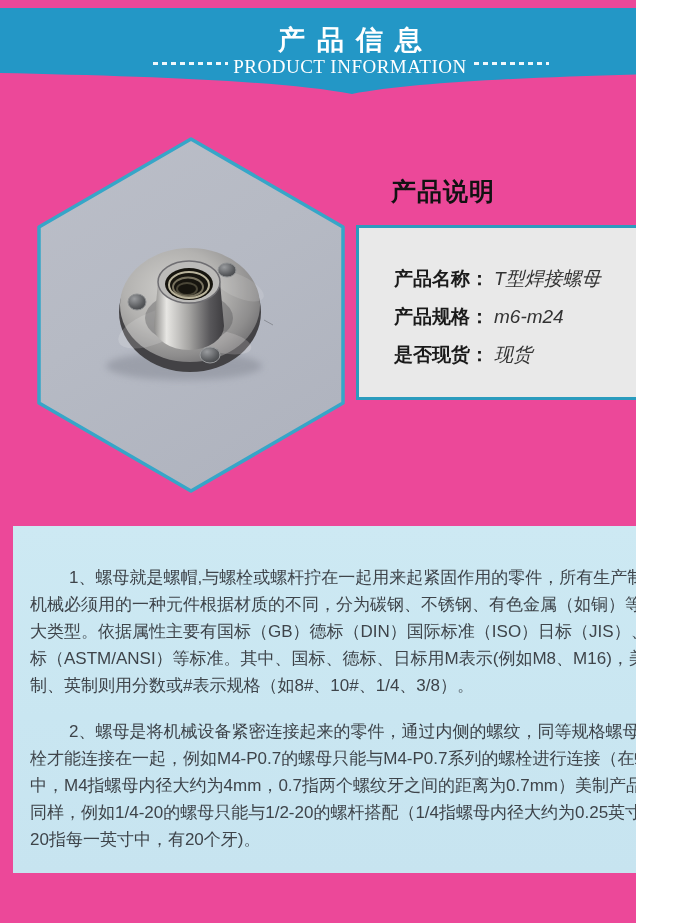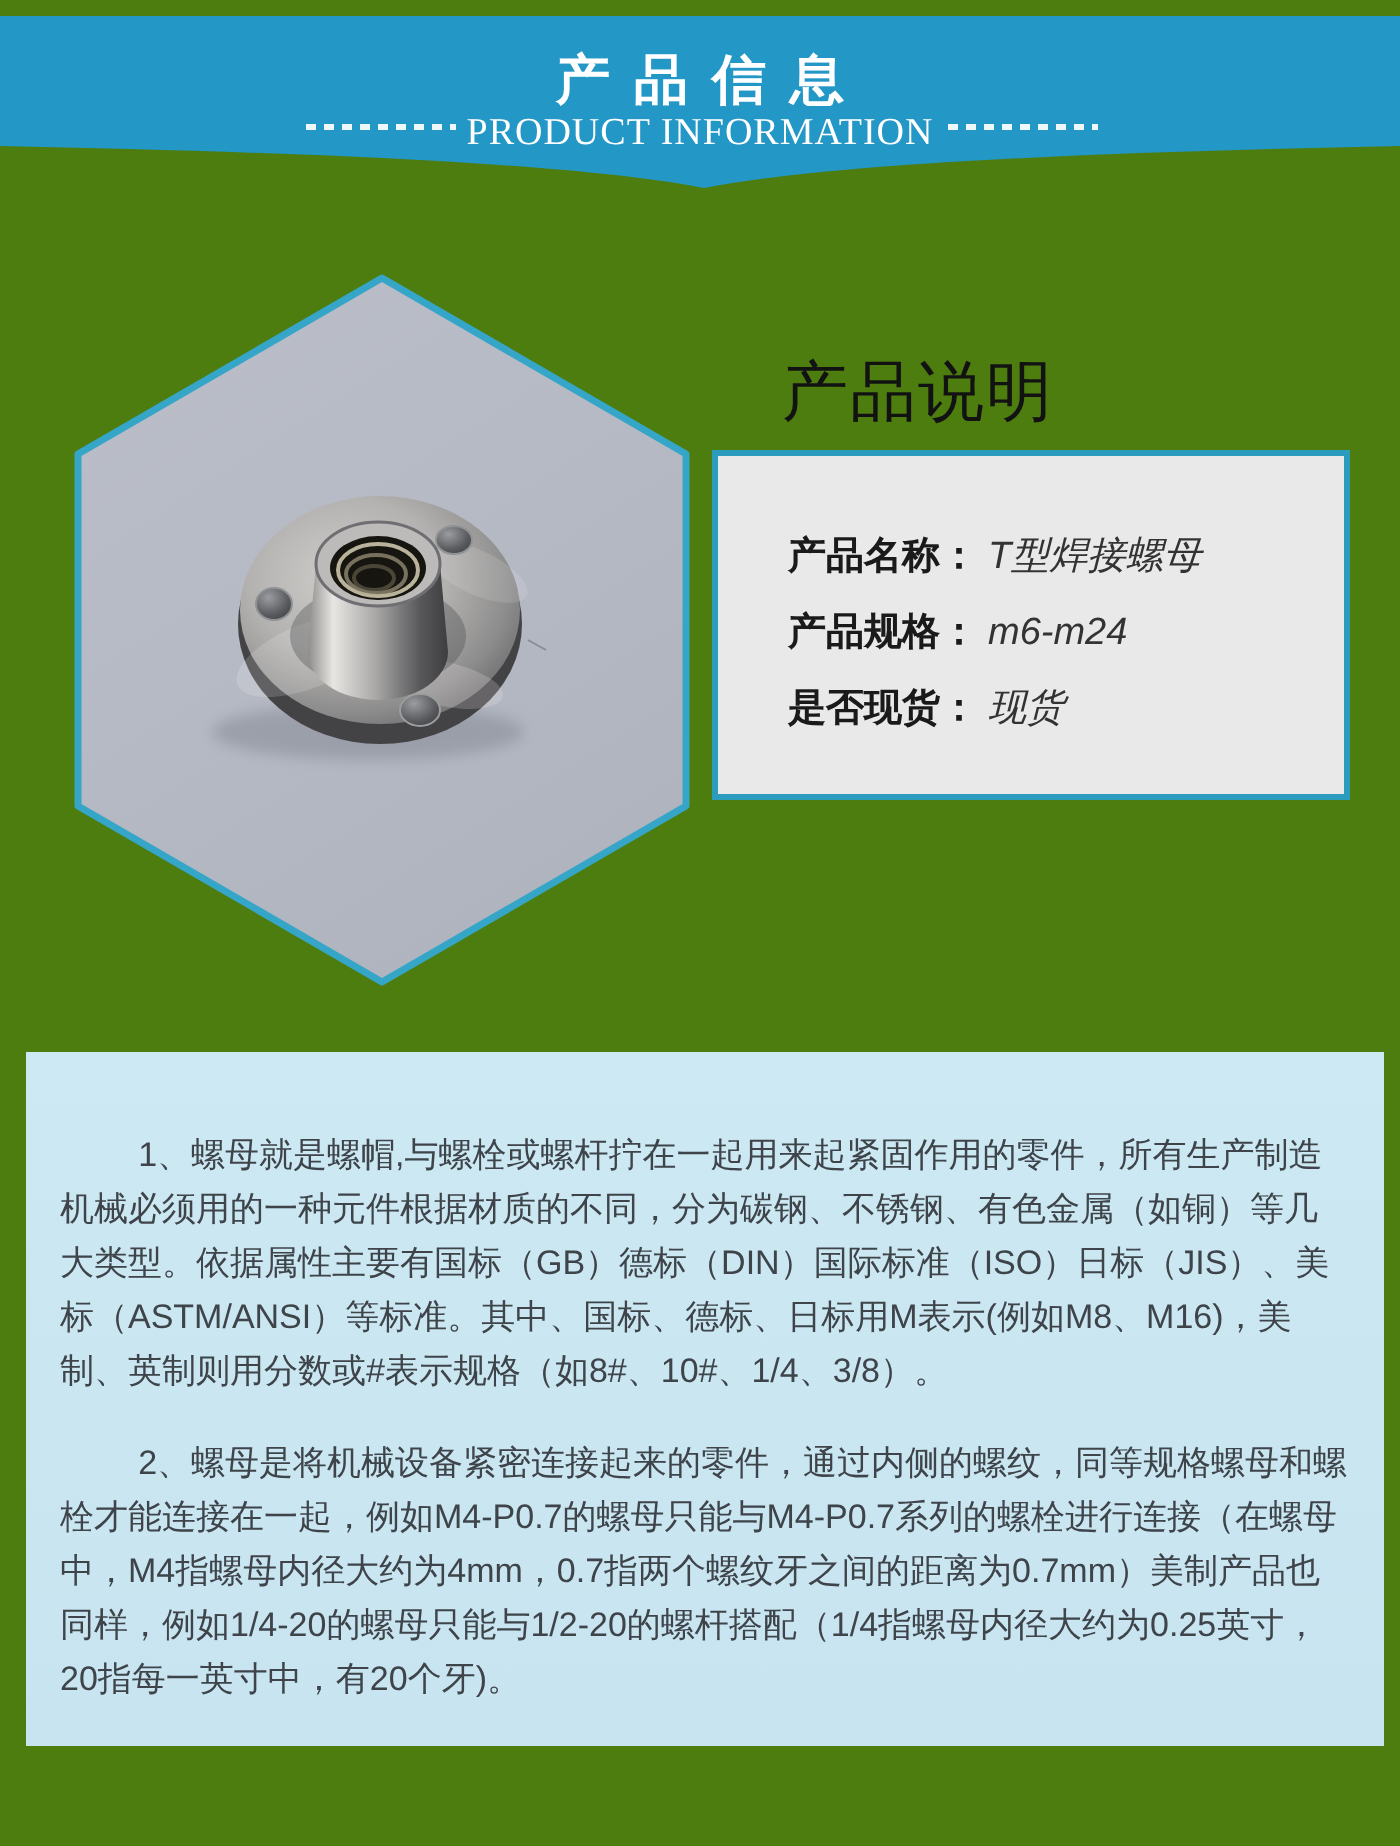--- a/index.html
+++ b/index.html
@@ -5,21 +5,21 @@
   :root{
     --banner-blue:#2397c6;
     --hex-border:#36a6c8;
     --box-border:#2b9cbe;
     --box-bg:#e9e9e9;
     --panel-bg:#c9e6f1;
     --body-text:#3e444a;
   }
   *{margin:0;padding:0;box-sizing:border-box;}
   body{background:#ffffff;font-family:"Liberation Sans","DejaVu Sans",sans-serif;}
-  .page{position:relative;width:700px;height:923px;background:#4d7c0f;overflow:hidden;}
+  .page{position:relative;width:636px;height:923px;background:#ec4899;overflow:hidden;}
 
   
   .banner{position:absolute;left:0;top:0;width:700px;height:100px;}
   .banner svg{position:absolute;left:0;top:0;display:block;}
   .banner-title{
     position:absolute;left:0;top:26px;width:100%;
     text-align:center;color:#ffffff;font-size:27px;font-weight:bold;
     letter-spacing:12px;text-indent:12px;line-height:1.1;
   }
   .banner-sub{
@@ -32,21 +32,21 @@
     position:absolute;top:62px;width:75px;height:3px;
     background:repeating-linear-gradient(90deg,rgba(255,255,255,.92) 0 5px,rgba(255,255,255,0) 5px 9px);
   }
   .dash.left{left:153px;}
   .dash.right{left:474px;}
 
   
   .hexagon{position:absolute;left:36px;top:136px;}
   .section-heading{
     position:absolute;left:391px;top:177px;
-    font-size:33px;font-weight:400;color:#121212;letter-spacing:1px;line-height:1.15;
+    font-size:25px;font-weight:700;color:#121212;letter-spacing:1px;line-height:1.15;
   }
   .spec-box{
     position:absolute;left:356px;top:225px;width:319px;height:175px;
     border:3px solid var(--box-border);background:var(--box-bg);
     padding:40px 8px 0 35px;
   }
   .spec-row{font-size:19px;line-height:22px;margin-bottom:16px;white-space:nowrap;}
   .spec-label{font-weight:bold;color:#1a1a1a;margin-top:36px;}
   .spec-value{color:#333333;margin-left:5px;font-style:italic;}
 

